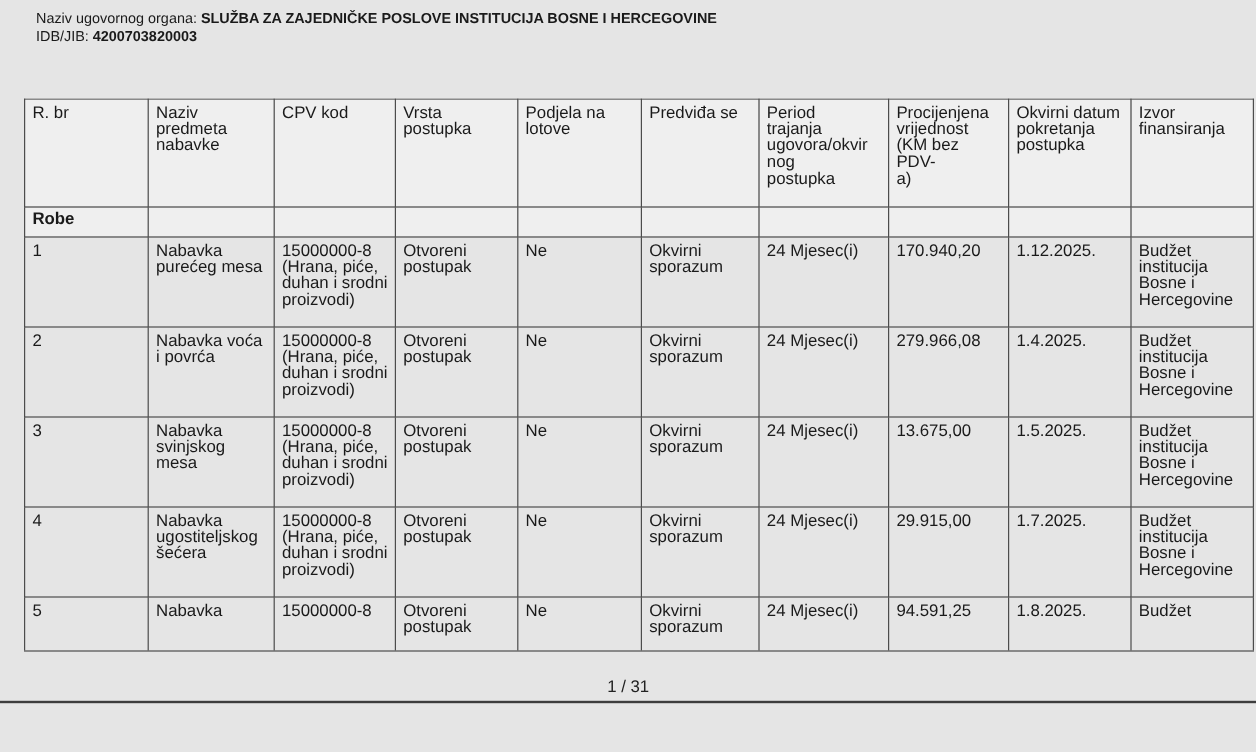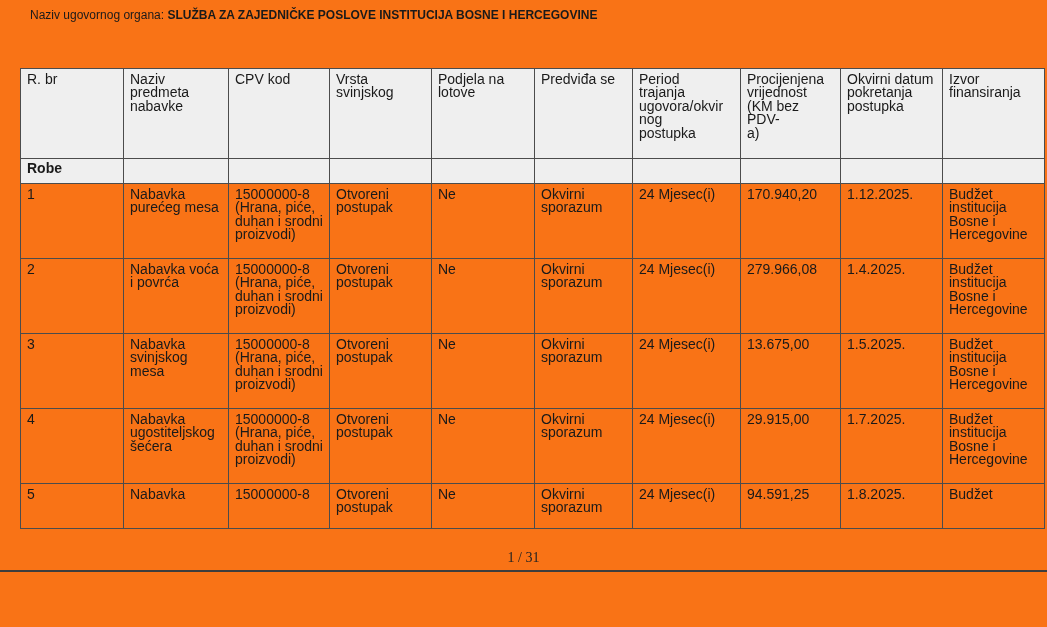--- a/index.html
+++ b/index.html
@@ -2,21 +2,21 @@
 <html><head>
 <meta charset="utf-8">
 <style>
   * { box-sizing: border-box; margin: 0; padding: 0; }
   html, body { width: 1047px; height: 627px; background: #ffffff; overflow: hidden; }
   body {
     font-family: "Liberation Sans", sans-serif;
     color: #1a1a1a;
     position: relative;
   }
-  .page { width: 1047px; height: 627px; background: #f97316; position: relative; }
+  .page { width: 1047px; height: 627px; background: #e5e5e5; position: relative; }
 
   
   .doc-header { padding: 8px 20px 0 30px; font-size: 12px; line-height: 14.6px; }
   .doc-header .line { white-space: nowrap; }
   .doc-header .val { font-weight: bold; }
 
   
   .table-clip {
     margin: 45px 0 0 20px;
     width: 1025px;
@@ -37,30 +37,31 @@
     text-align: left;
     padding: 4px 5px 2px 6px;
     white-space: pre-line;
     overflow: hidden;
   }
   th { font-weight: normal; background: #efefef; height: 90px; }
   tr.section-row td { background: #efefef; font-weight: bold; height: 25px; padding-top: 3px; }
   tr.data-row td { height: 75px; }
 
   
-  .page-footer { text-align: center; margin-top: 21px; font-family: Liberation Serif, serif; font-size: 14px; color: #222; }
+  .page-footer { text-align: center; margin-top: 21px; font-family: Liberation Sans, sans-serif; font-size: 14px; color: #222; }
   .bottom-rule { margin-top: 4px; height: 2px; background: #3d3d3d; width: 1047px; }
 </style>
 </head>
 <body>
 
 <div class="page">
 
   <div class="doc-header">
     <div class="line"><span>Naziv ugovornog organa: </span><span class="val">SLUŽBA ZA ZAJEDNIČKE POSLOVE INSTITUCIJA BOSNE I HERCEGOVINE</span></div>
+    <div class="line"><span>IDB/JIB: </span><span class="val">4200703820003</span></div>
   </div>
 
   <div class="table-clip">
     <table>
       <colgroup>
         <col style="width:103px">
           <col style="width:105px">
           <col style="width:101px">
           <col style="width:102px">
           <col style="width:103px">
@@ -71,21 +72,21 @@
           <col style="width:102px">
       </colgroup>
       <thead>
         <tr>
           <th>R. br</th>
           <th>Naziv
 predmeta
 nabavke</th>
           <th>CPV kod</th>
           <th>Vrsta
-svinjskog</th>
+postupka</th>
           <th>Podjela na
 lotove</th>
           <th>Predviđa se</th>
           <th>Period
 trajanja
 ugovora/okvir
 nog
 postupka</th>
           <th>Procijenjena
 vrijednost

